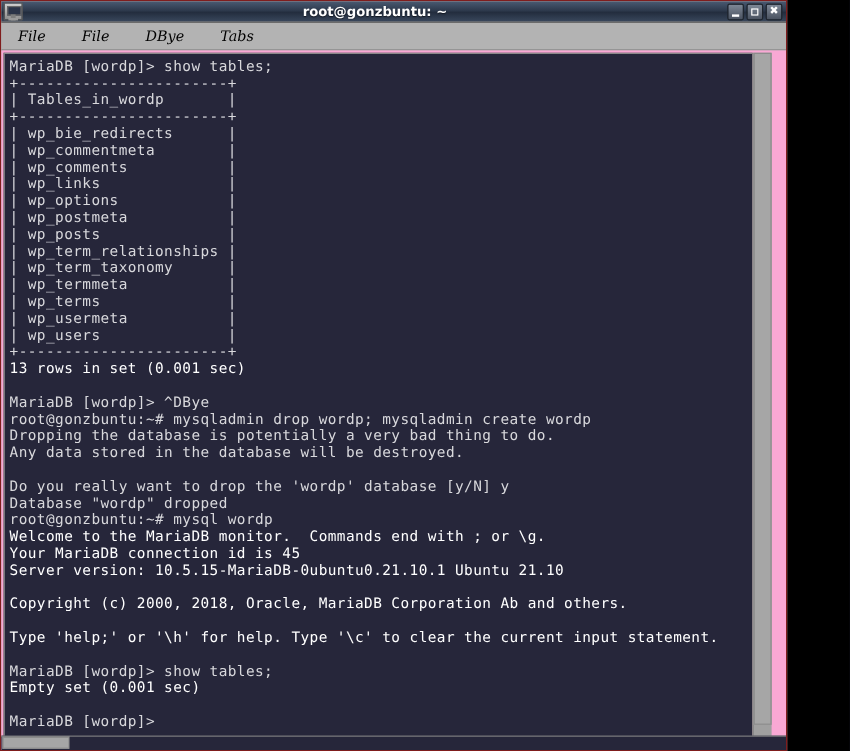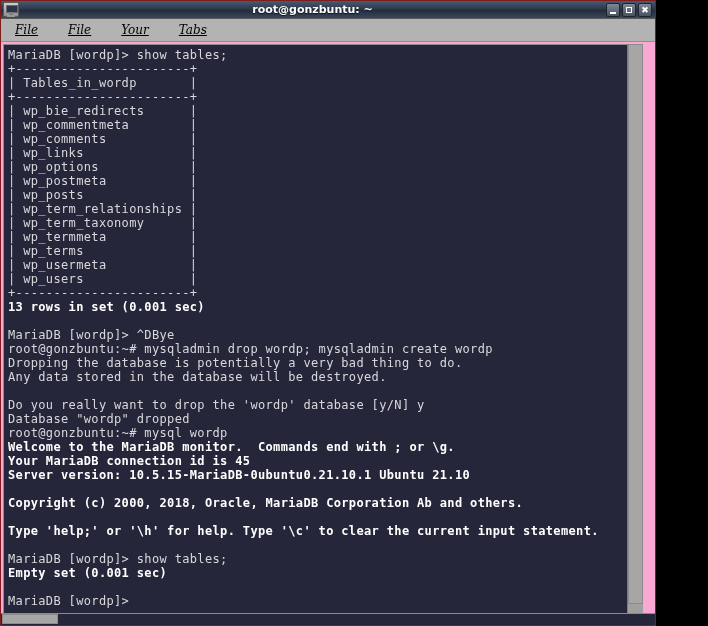--- a/index.html
+++ b/index.html
@@ -107,21 +107,20 @@
   }
   
   .menubar {
     height: 23px;
     background: #b3b3b3;
     border-bottom: 1px solid #8e8e8e;
     display: flex;
     align-items: center;
     padding-left: 10px;
     box-sizing: border-box;
-    text-decoration: underline;
   }
   .menu-item {
     font-family: "DejaVu Serif", serif;
     font-style: italic;
     font-size: 12px;
     color: #000000;
     padding: 2px 14px 2px 4px;
     margin-right: 12px;
     cursor: default;
   }
@@ -149,21 +148,21 @@
     right: 0;
     bottom: 0;
     font-family: "DejaVu Sans Mono", monospace;
     font-size: 12px;
     line-height: 14px;
     color: #d8d8dc;
     white-space: pre;
     letter-spacing: 0.35px;
   }
   .line { height: 14px; }
-  .b { font-weight: bold; color: #ffffff; }
+  .b { font-weight: normal; color: #ffffff; }
   
   .vscroll {
     width: 15px;
     flex: 0 0 auto;
     background: #a0a0a0;
     border-left: 1px solid #7d7d7d;
     position: relative;
   }
   .vthumb {
     position: absolute;
@@ -215,21 +214,21 @@
         </div>
       <div class="tbtn close">
           <span>✖</span>
         </div>
     </div>
   </div>
 
   <div class="menubar">
     <div class="menu-item">File</div>
     <div class="menu-item">File</div>
-    <div class="menu-item">Your</div>
+    <div class="menu-item">DBye</div>
     <div class="menu-item">Tabs</div>
   </div>
 
   <div class="term-frame">
     <div class="term-inner">
       <div class="screen" id="screen"><div class="line">MariaDB [wordp]&gt; show tables;</div><div class="line">+-----------------------+</div><div class="line">| Tables_in_wordp       |</div><div class="line">+-----------------------+</div><div class="line">| wp_bie_redirects      |</div><div class="line">| wp_commentmeta        |</div><div class="line">| wp_comments           |</div><div class="line">| wp_links              |</div><div class="line">| wp_options            |</div><div class="line">| wp_postmeta           |</div><div class="line">| wp_posts              |</div><div class="line">| wp_term_relationships |</div><div class="line">| wp_term_taxonomy      |</div><div class="line">| wp_termmeta           |</div><div class="line">| wp_terms              |</div><div class="line">| wp_usermeta           |</div><div class="line">| wp_users              |</div><div class="line">+-----------------------+</div><div class="line b">13 rows in set (0.001 sec)</div><div class="line">&nbsp;</div><div class="line">MariaDB [wordp]&gt; ^DBye</div><div class="line">root@gonzbuntu:~# mysqladmin drop wordp; mysqladmin create wordp</div><div class="line">Dropping the database is potentially a very bad thing to do.</div><div class="line">Any data stored in the database will be destroyed.</div><div class="line">&nbsp;</div><div class="line">Do you really want to drop the 'wordp' database [y/N] y</div><div class="line">Database "wordp" dropped</div><div class="line">root@gonzbuntu:~# mysql wordp</div><div class="line b">Welcome to the MariaDB monitor.  Commands end with ; or \g.</div><div class="line b">Your MariaDB connection id is 45</div><div class="line b">Server version: 10.5.15-MariaDB-0ubuntu0.21.10.1 Ubuntu 21.10</div><div class="line">&nbsp;</div><div class="line b">Copyright (c) 2000, 2018, Oracle, MariaDB Corporation Ab and others.</div><div class="line">&nbsp;</div><div class="line b">Type 'help;' or '\h' for help. Type '\c' to clear the current input statement.</div><div class="line">&nbsp;</div><div class="line">MariaDB [wordp]&gt; show tables;</div><div class="line b">Empty set (0.001 sec)</div><div class="line">&nbsp;</div><div class="line">MariaDB [wordp]&gt;</div></div>
     </div>
     <div class="vscroll">
       <div class="vthumb"></div>
     </div>

